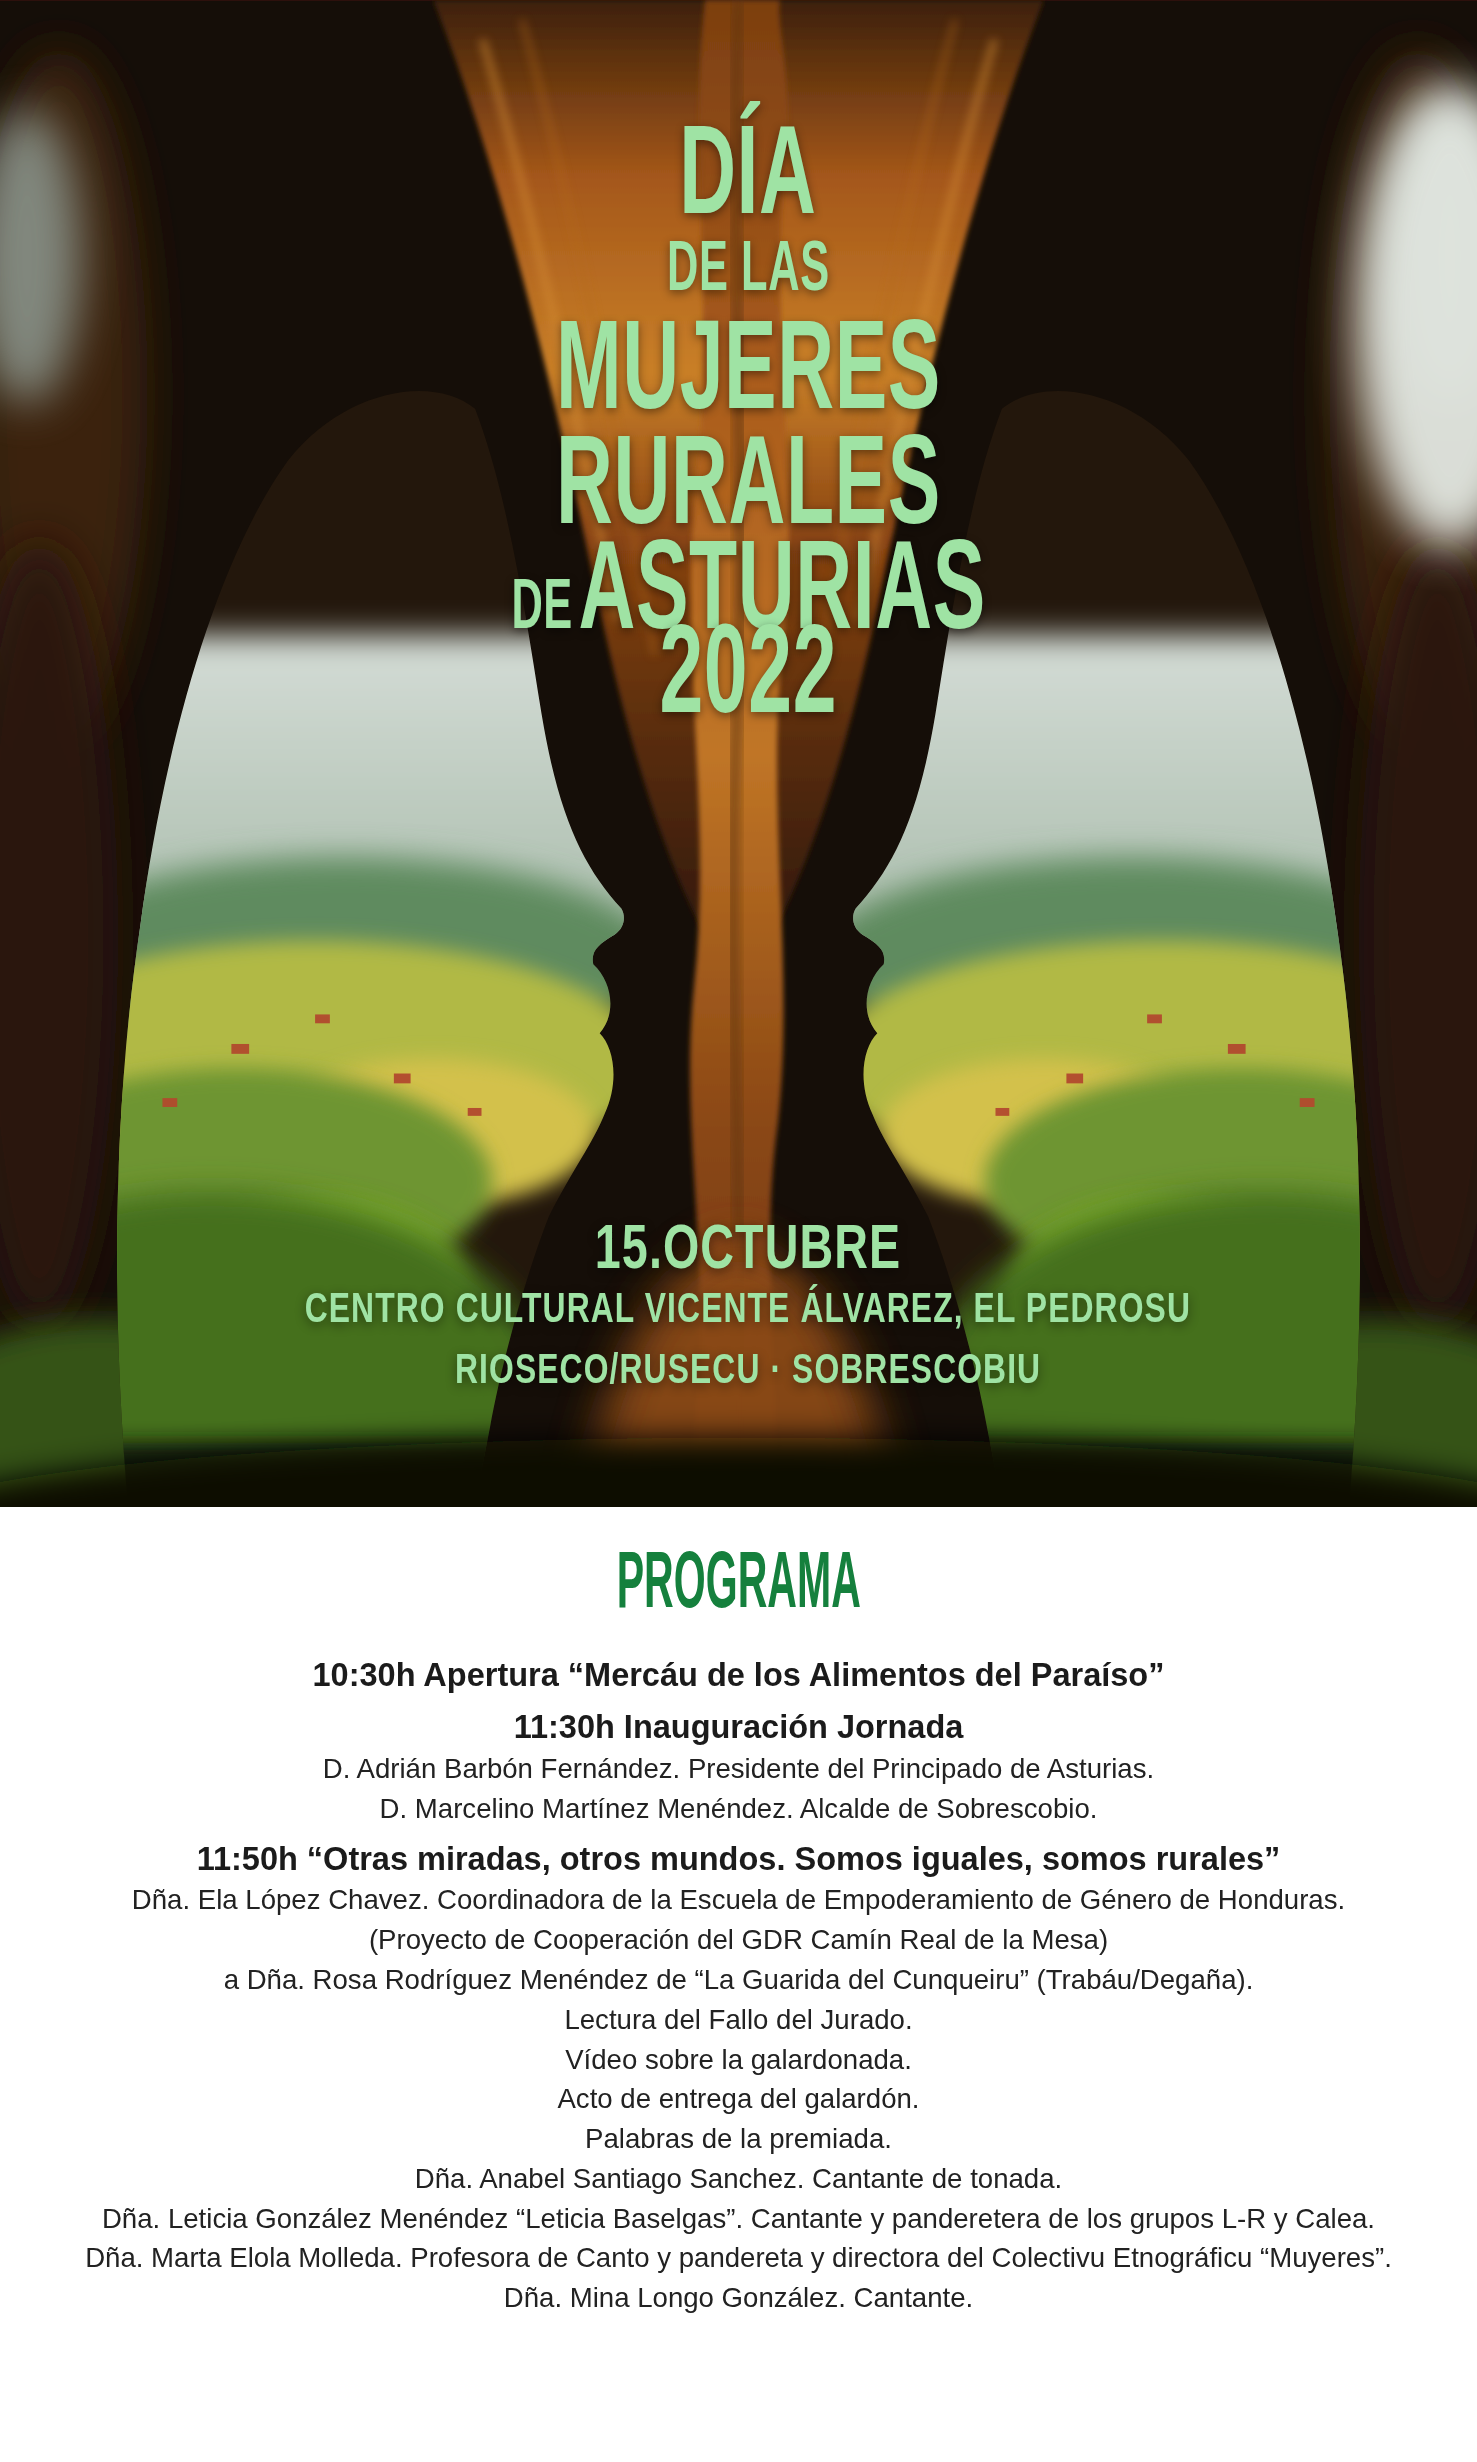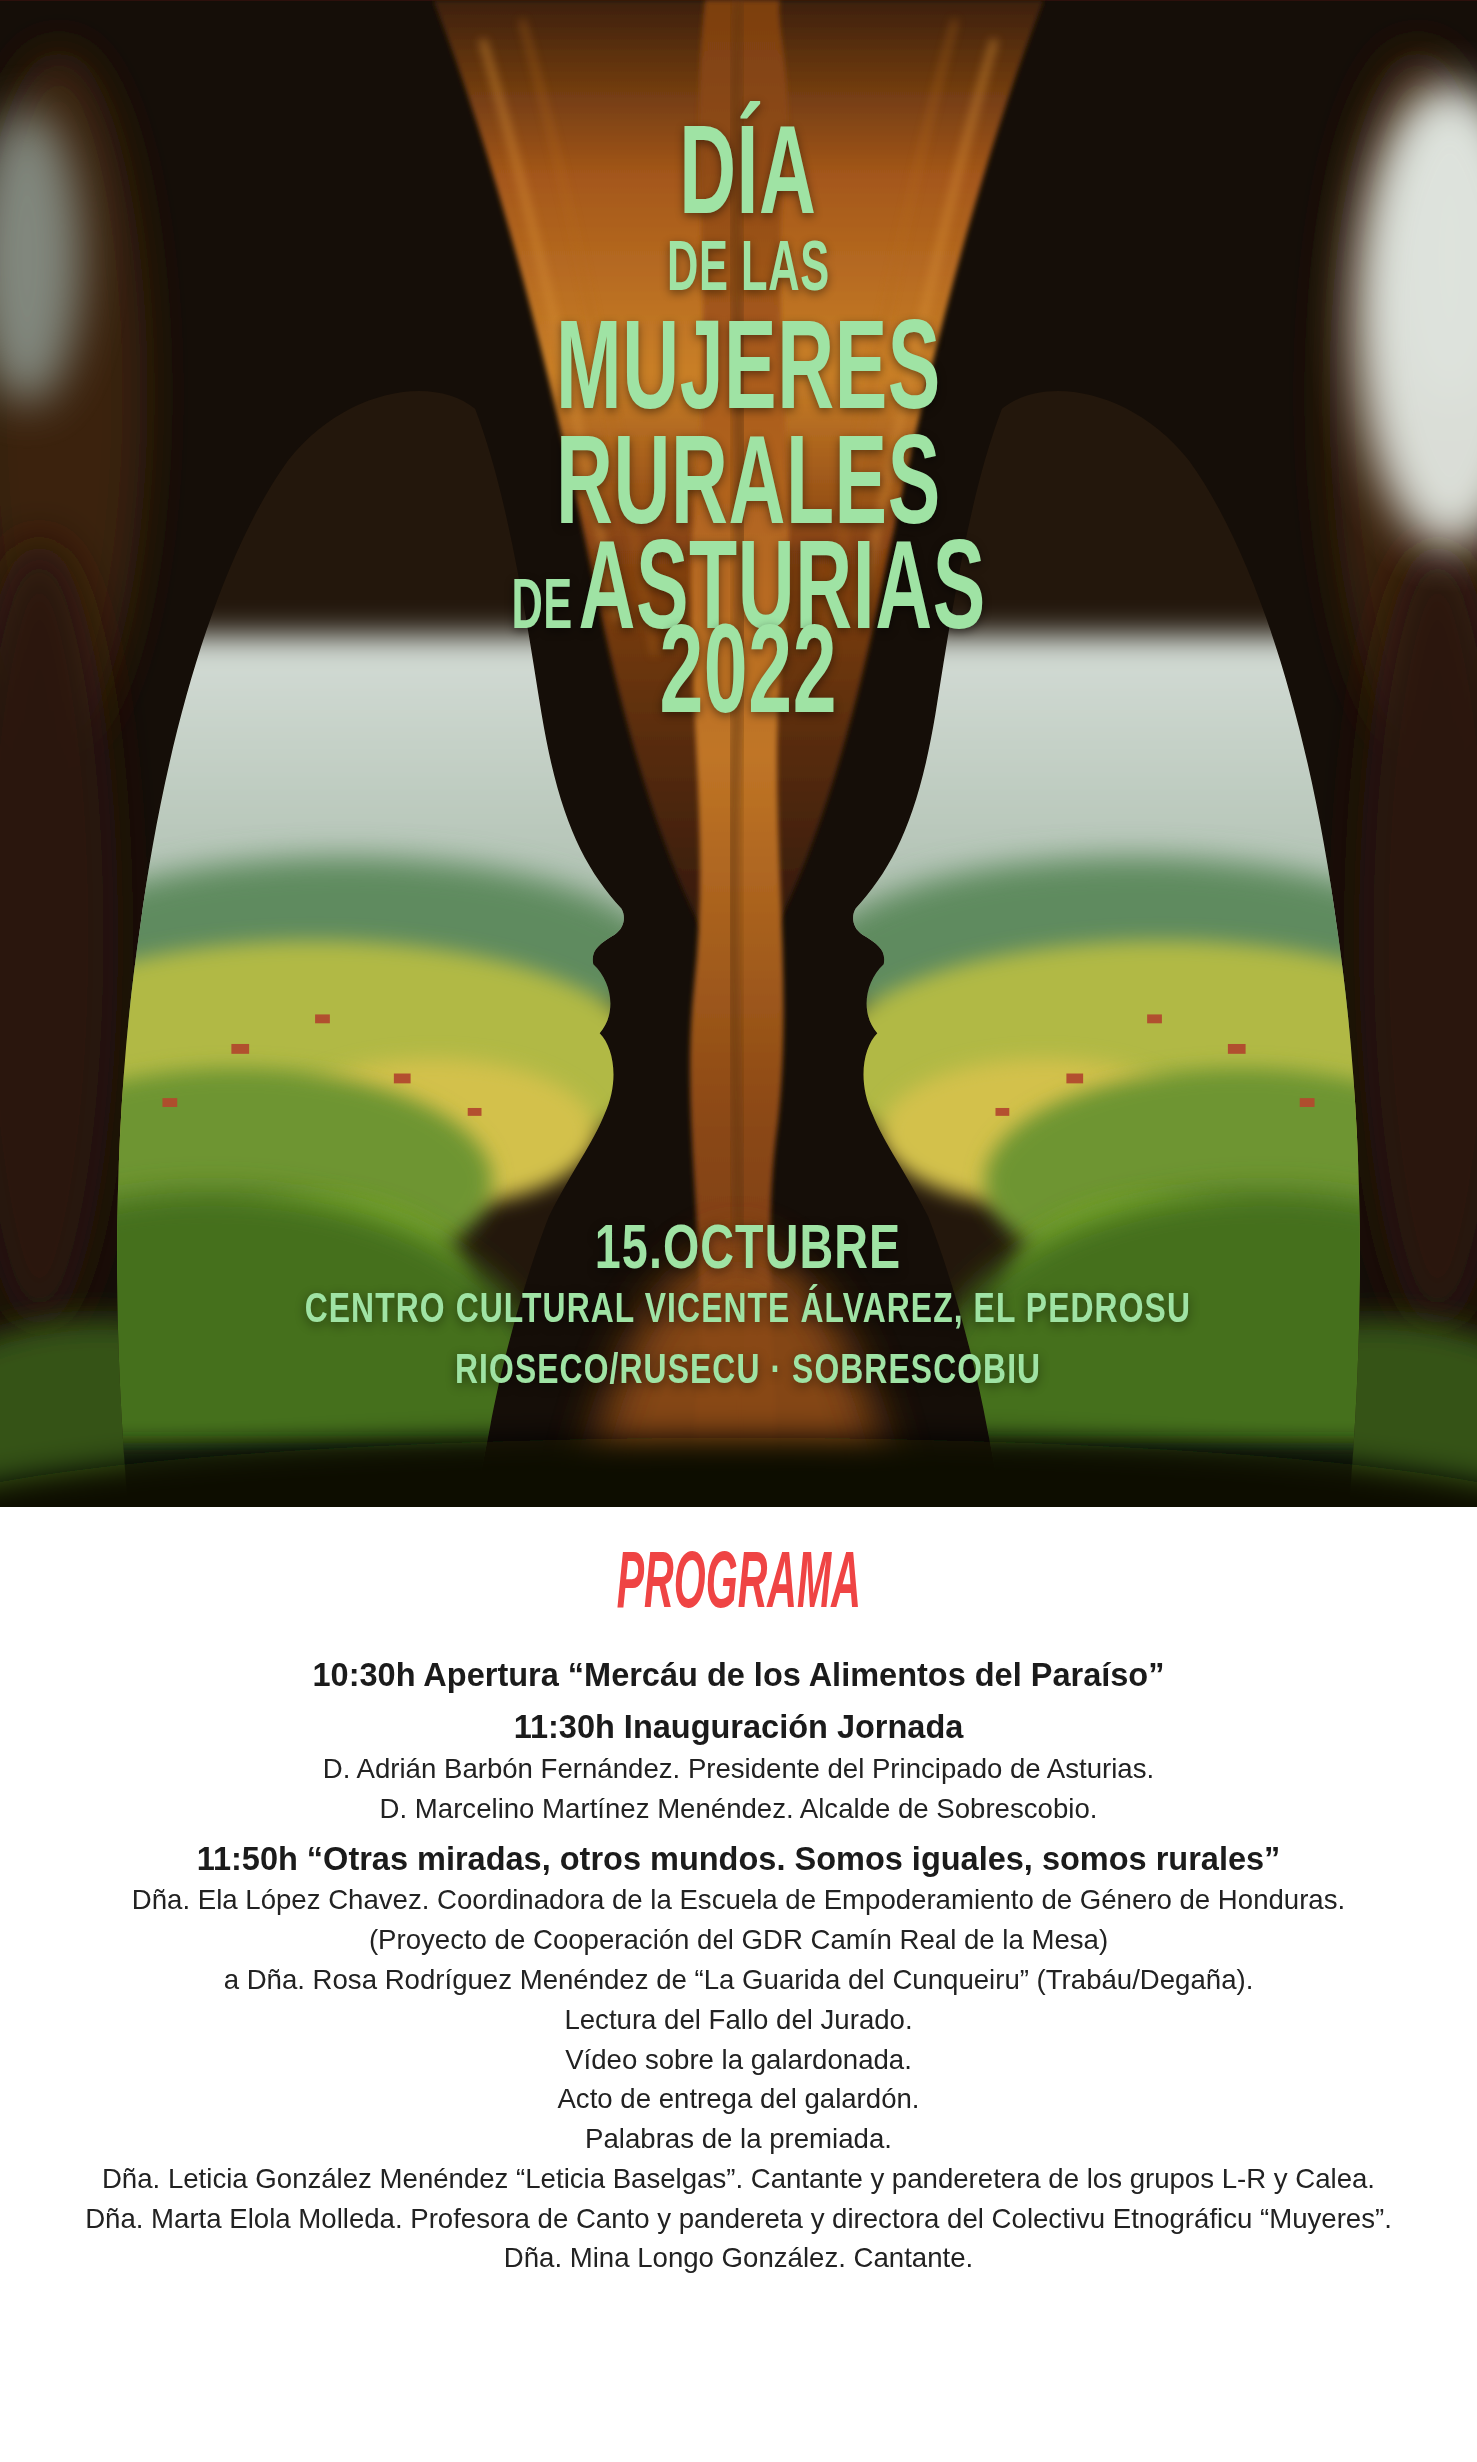--- a/index.html
+++ b/index.html
@@ -12,21 +12,21 @@
           color:#9fe3a4;font-weight:700;text-shadow:0 3px 12.8px rgba(0,0,0,.45);}
   .cx{display:inline-block;transform:scaleX(.62);transform-origin:center;white-space:nowrap;letter-spacing:1px;}
   .cx2{display:inline-block;transform:scaleX(.74);transform-origin:center;white-space:nowrap;letter-spacing:1.5px;}
   .fs-big{font-size:127px;}
   .fs-mid{font-size:70px;}
   .t-small{font-size:70px;margin-right:8.9px;}
   .d-date{font-size:63px;}
   .d-line{font-size:43px;}
   
   .program{position:absolute;top:1540px;left:0;width:1477px;display:flex;flex-direction:column;align-items:center;}
-  .prog-title{font-size:79px;font-weight:700;color:#ef4444;line-height:1;margin-bottom:21.7px;font-style:italic;}
+  .prog-title{font-size:79px;font-weight:700;color:#15803d;line-height:1;margin-bottom:21.7px;}
   .cxp{display:inline-block;transform:scaleX(.52);transform-origin:center;white-space:nowrap;}
   .prog-list{display:flex;flex-direction:column;align-items:center;width:1477px;}
   .p-line{white-space:nowrap;color:#1b1b1b;line-height:1.05;text-align:center;}
   .p-head{font-size:32.5px;font-weight:700;margin-top:17.7px;}
   .p-det{font-size:27.6px;font-weight:400;margin-top:10.8px;color:#222;}
 </style>
 </head>
 <body>
 
 <div id="poster">
@@ -145,20 +145,21 @@
         <div class="p-line p-det">D. Adrián Barbón Fernández. Presidente del Principado de Asturias.</div>
         <div class="p-line p-det">D. Marcelino Martínez Menéndez. Alcalde de Sobrescobio.</div>
         <div class="p-line p-head">11:50h “Otras miradas, otros mundos. Somos iguales, somos rurales”</div>
         <div class="p-line p-det">Dña. Ela López Chavez. Coordinadora de la Escuela de Empoderamiento de Género de Honduras.</div>
         <div class="p-line p-det">(Proyecto de Cooperación del GDR Camín Real de la Mesa)</div>
         <div class="p-line p-det">a Dña. Rosa Rodríguez Menéndez de “La Guarida del Cunqueiru” (Trabáu/Degaña).</div>
         <div class="p-line p-det">Lectura del Fallo del Jurado.</div>
         <div class="p-line p-det">Vídeo sobre la galardonada.</div>
         <div class="p-line p-det">Acto de entrega del galardón.</div>
         <div class="p-line p-det">Palabras de la premiada.</div>
+        <div class="p-line p-det">Dña. Anabel Santiago Sanchez. Cantante de tonada.</div>
         <div class="p-line p-det">Dña. Leticia González Menéndez “Leticia Baselgas”. Cantante y panderetera de los grupos L-R y Calea.</div>
         <div class="p-line p-det">Dña. Marta Elola Molleda. Profesora de Canto y pandereta y directora del Colectivu Etnográficu “Muyeres”.</div>
         <div class="p-line p-det">Dña. Mina Longo González. Cantante.</div>
       </div>
   </div>
 
   <div>
 
     
 

